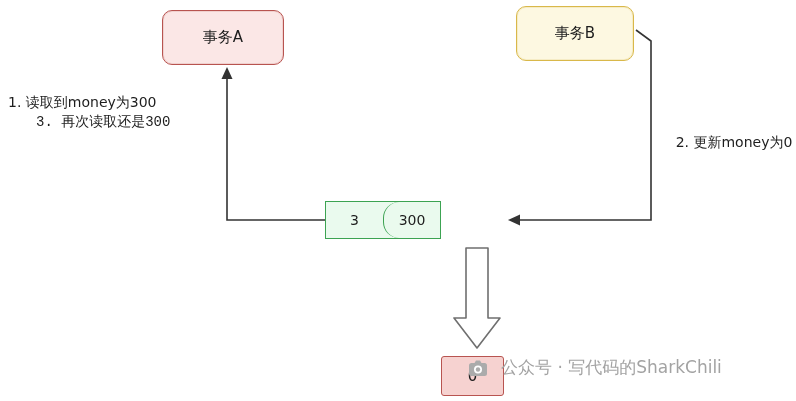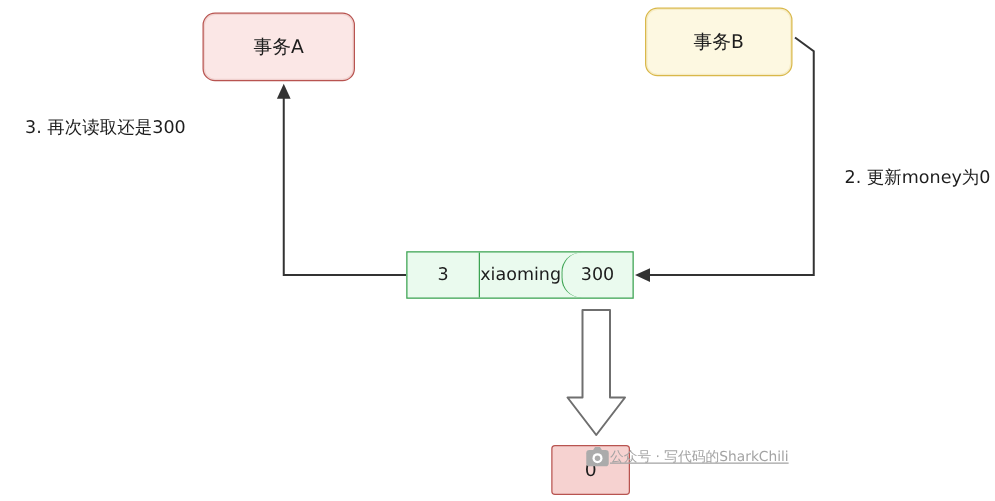--- a/index.html
+++ b/index.html
@@ -46,21 +46,21 @@
     box-shadow: inset 0 0 0 1px rgba(217,184,74,0.18);
   }
   .note {
     position: absolute;
     font-size: 14px;
     color: #1d1d1d;
     line-height: 20px;
     white-space: nowrap;
   }
   .note-left { left: 8px; top: 92px; }
-  .note-left .line2 { margin-left: 12px; }
+  .note-left .line2 { margin-left: 28px; font-family: Liberation Mono, monospace; }
   .note-right { left: 668px; top: 132px; text-align: center; width: 132px; }
   .db-row {
     position: absolute;
     left: 325px; top: 201px;
     display: flex;
     box-sizing: border-box;
     background: #eafaee;
     border: 1.6px solid #3ca352;
     height: 38px;
   }
@@ -88,25 +88,24 @@
     align-items: center;
     justify-content: center;
     font-size: 15px;
     color: #1d1d1d;
   }
   .watermark {
     position: absolute;
     left: 468px; top: 356px;
     display: flex;
     align-items: center;
-    gap: 0;
+    gap: 13px;
     color: #a3a3a3;
-    font-size: 11px;
+    font-size: 17px;
     white-space: nowrap;
-    text-decoration: underline;
   }
   .watermark .cam { flex: 0 0 auto; }
 </style>
 </head>
 <body>
 
 <div class="canvas">
 
   <svg class="arrow-layer" viewBox="0 0 796 401">
 
@@ -121,30 +120,30 @@
 
   <div class="node node-a">
     <span>事务A</span>
   </div>
 
   <div class="node node-b">
     <span>事务B</span>
   </div>
 
   <div class="note note-left">
+    <div class="line1">1. 读取到money为300</div>
     <div class="line2">3. 再次读取还是300</div>
   </div>
 
   <div class="note note-right">
     <div>2. 更新money为0</div>
   </div>
 
   <div class="db-row">
     <div class="db-cell c1">3</div>
-    <div class="db-cell c2">xiaoming</div>
     <div class="db-cell c3">300</div>
   </div>
 
   <div class="result-box">
     <span>0</span>
   </div>
 
   <div class="watermark">
     <svg class="cam" width="20" height="18" viewBox="0 0 20 18">
       <rect x="1" y="4" width="18" height="13" rx="2.5" fill="#ababab"></rect>

